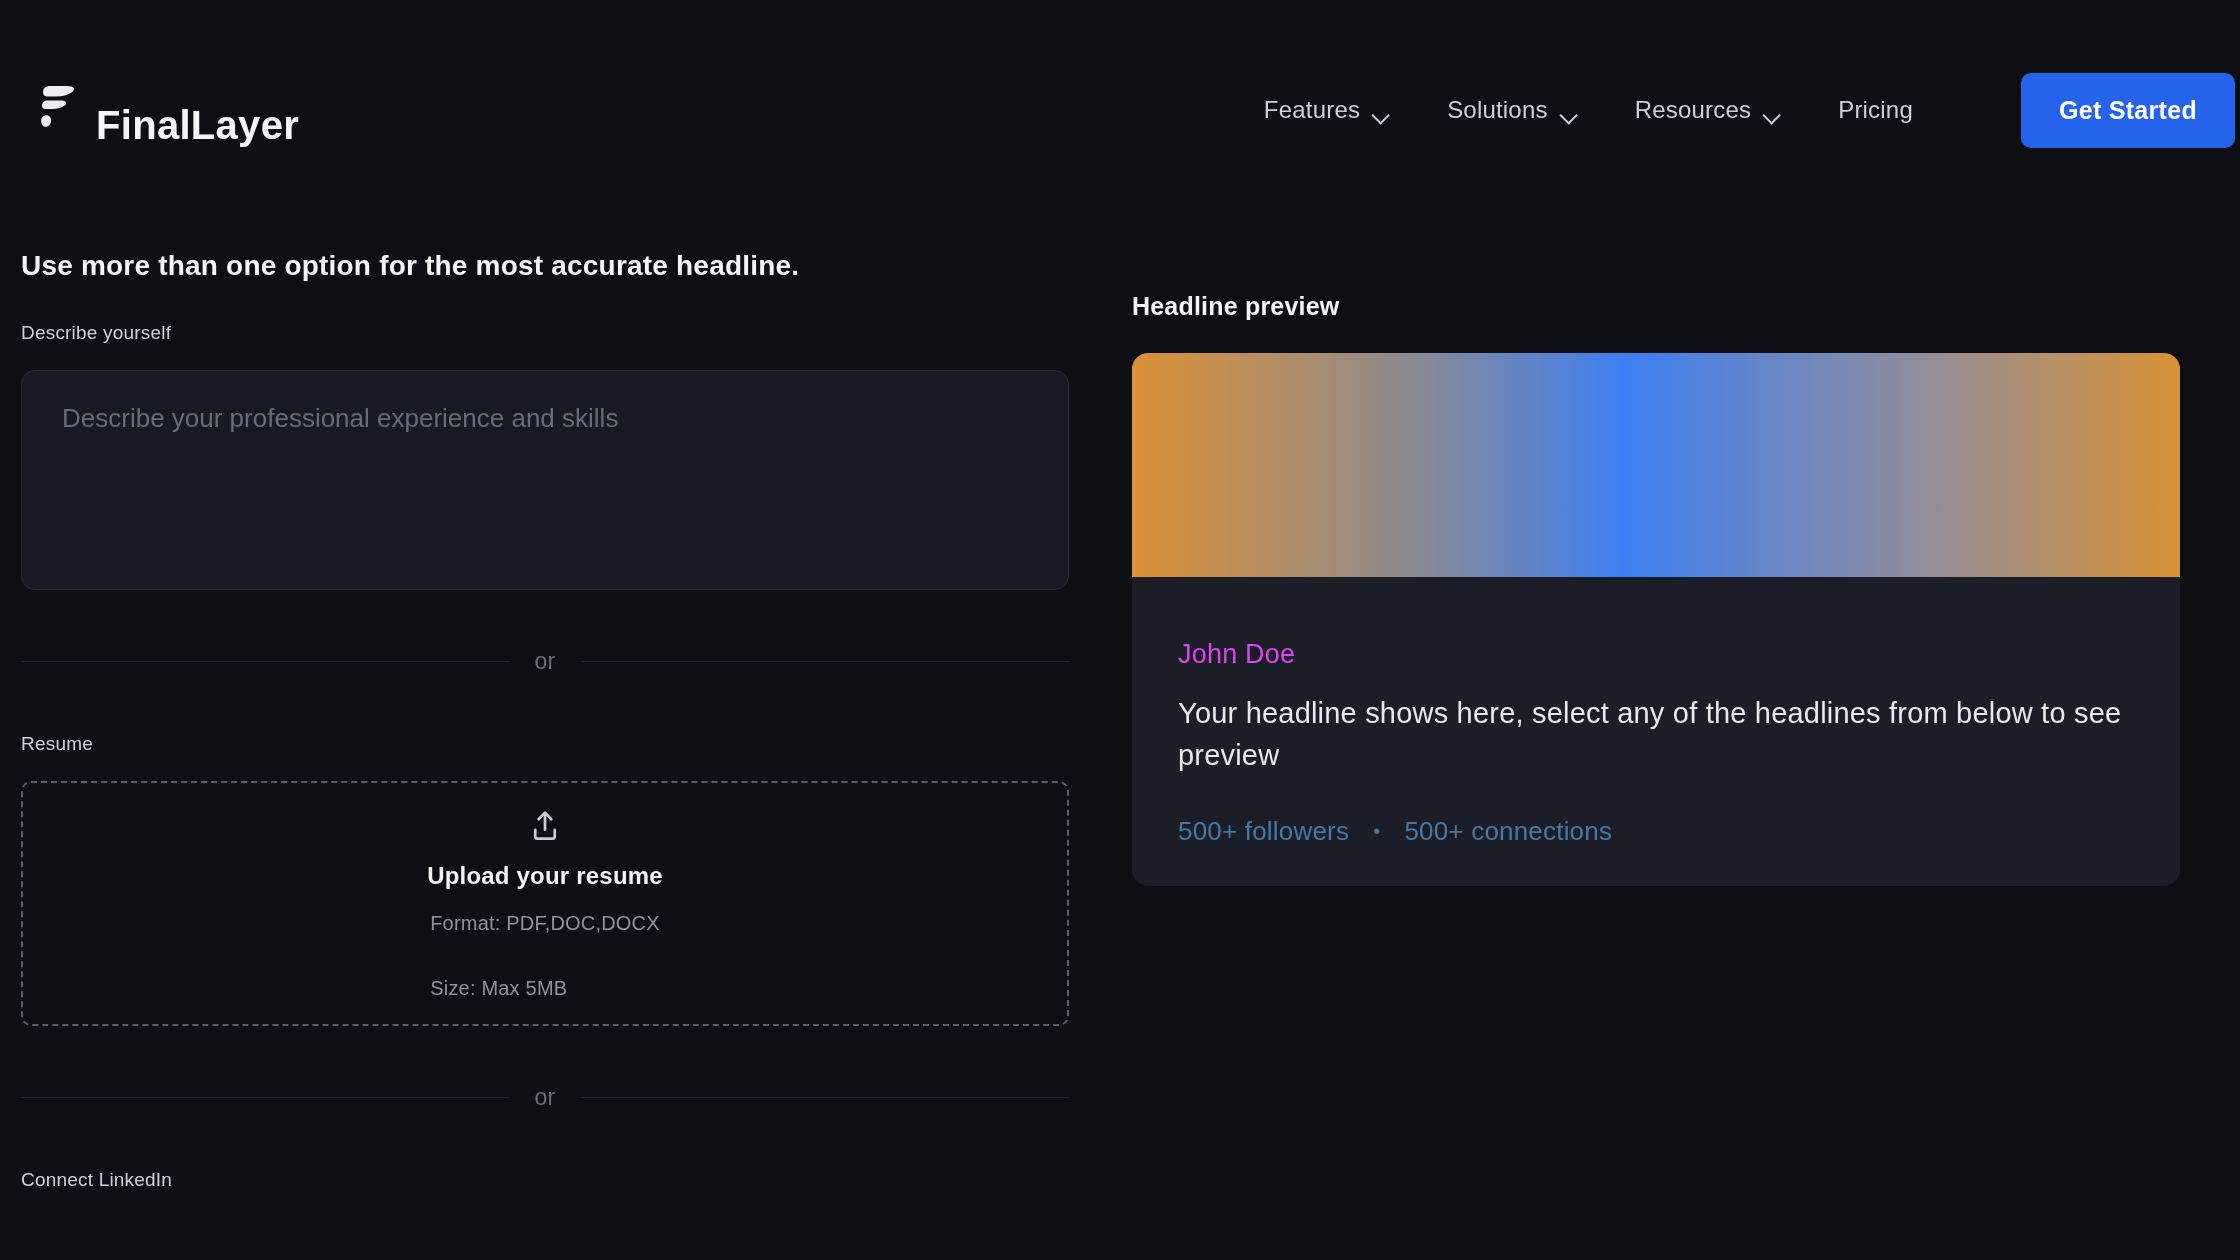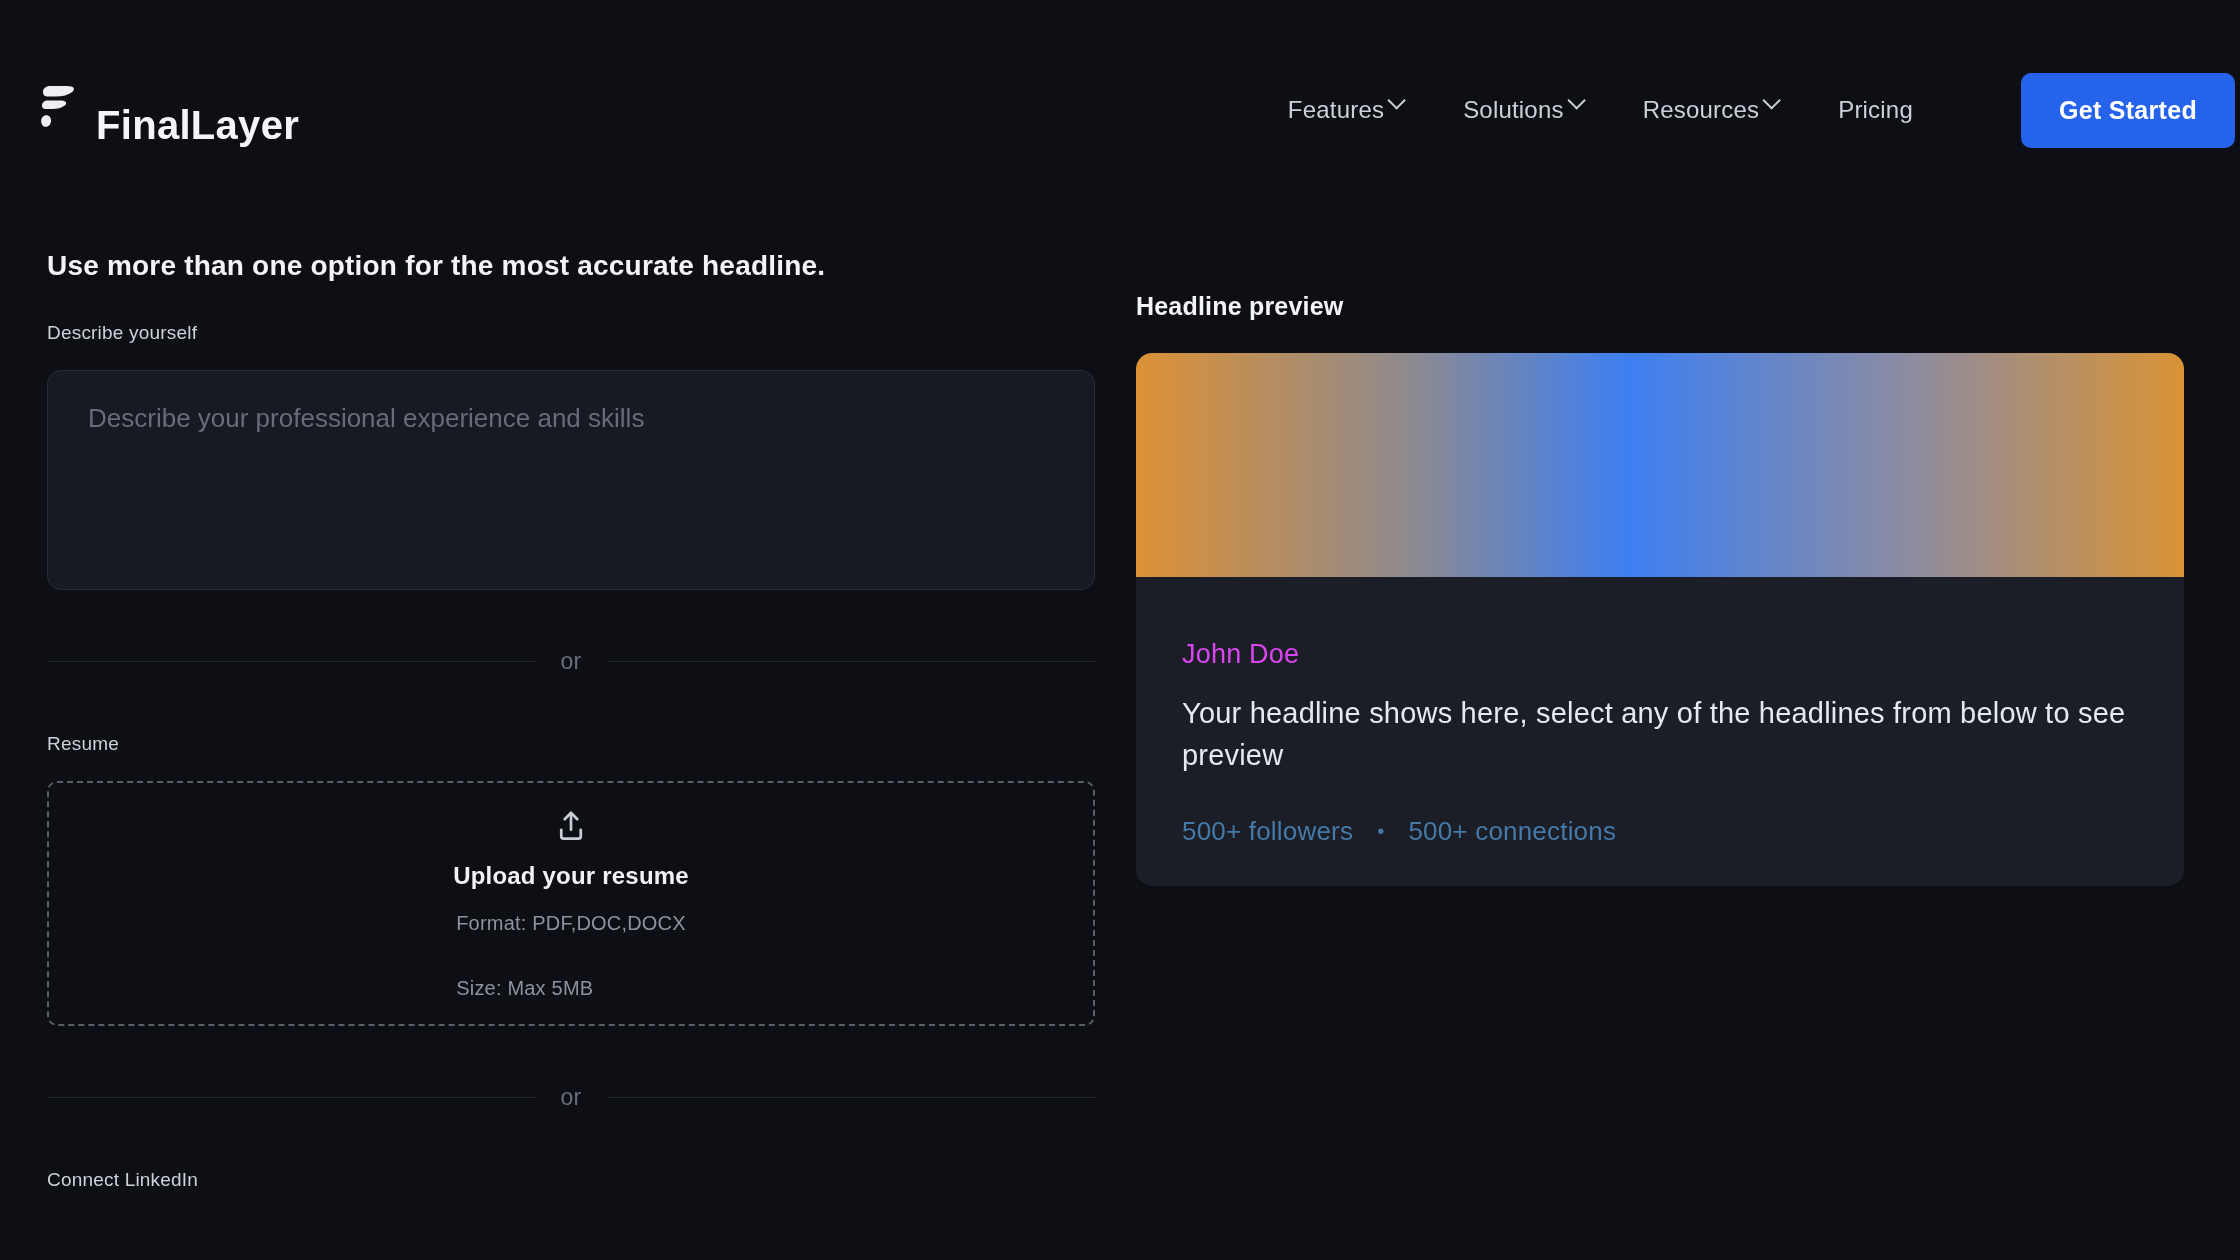--- a/index.html
+++ b/index.html
@@ -32,22 +32,22 @@
     letter-spacing: 0.3px;
     margin-top: 30px;
   }
   .nav {
     display: flex;
     align-items: center;
     gap: 62px;
   }
   .nav-item {
     display: flex;
-    align-items: flex-start;
-    gap: 2px;
+    align-items: flex-end;
+    gap: 10px;
     font-size: 24px;
     color: #ccd0d7;
     cursor: pointer;
     white-space: nowrap;
   }
   .chev {
     display: inline-block;
     width: 13px;
     height: 13px;
     border-right: 2.5px solid #ccd0d7;
@@ -65,22 +65,22 @@
     font-size: 25px;
     font-weight: 700;
     padding: 23px 38px;
     cursor: pointer;
     letter-spacing: 0.3px;
   }
 
   
   .main {
     display: flex;
-    gap: 41px;
-    padding: 80px 40px 0 47px;
+    gap: 63px;
+    padding: 80px 40px 0 21px;
   }
   .col-left { width: 1048px; flex: 0 0 1048px; }
   .col-right { width: 1048px; flex: 0 0 1048px; padding-top: 42px; }
 
   
   .form-heading {
     font-size: 28px;
     font-weight: 700;
     color: #f3f4f6;
     margin-bottom: 40px;

